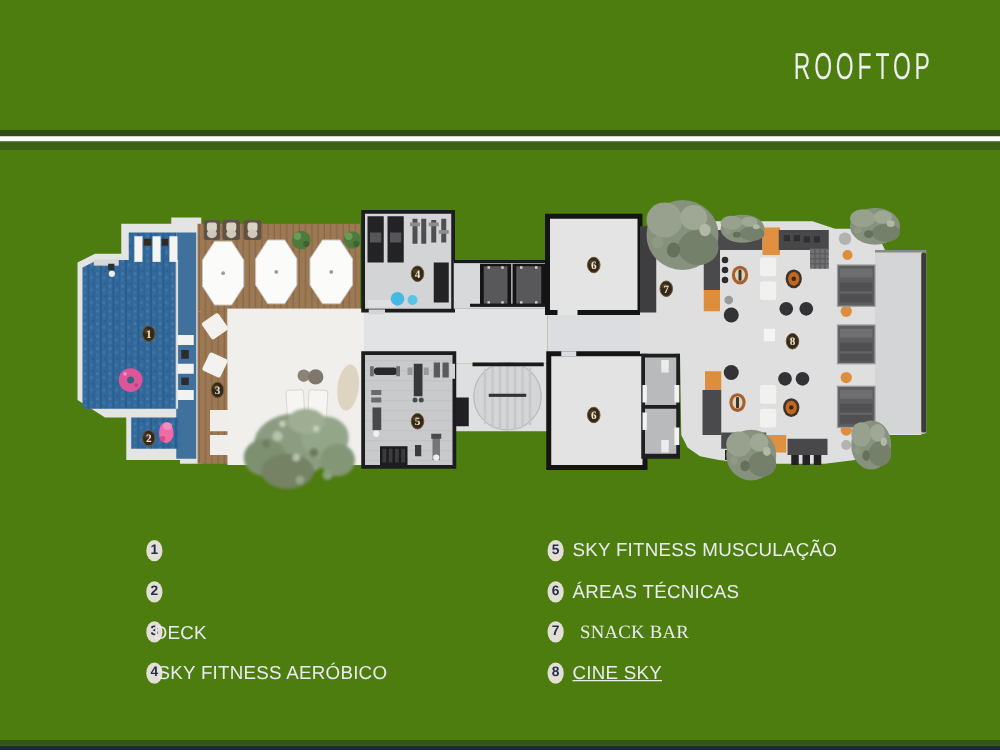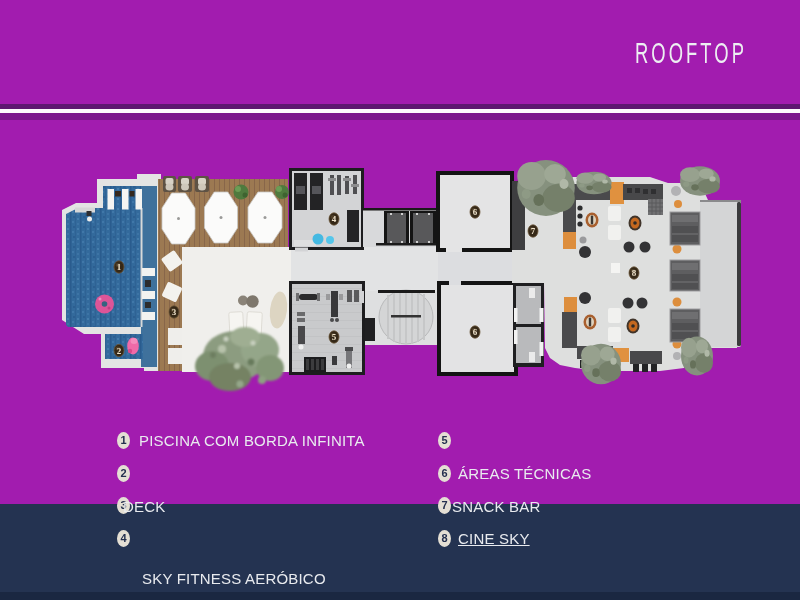--- a/index.html
+++ b/index.html
@@ -1,17 +1,17 @@
 <!DOCTYPE html>
 <html><head>
 <meta charset="utf-8">
 <style>
   html,body{margin:0;padding:0;}
   body{width:800px;height:600px;overflow:hidden;background:#243351;font-family:"Liberation Sans",sans-serif;}
-  .stage{position:relative;width:800px;height:504px;background:#a21caf;}
+  .stage{position:relative;width:800px;height:597px;background:#4d7c0f;}
   .title{position:absolute;top:0;left:0;}
   .hrline{position:absolute;top:109px;left:0;width:800px;height:3.5px;background:#fdfdfd;}
   .hrshadow{position:absolute;top:104px;left:0;width:800px;height:5px;background:rgba(10,18,38,0.45);}
   .hrshadow2{position:absolute;top:112px;left:0;width:800px;height:8px;background:rgba(10,18,38,0.25);}
   .botshadow{position:absolute;top:592px;left:0;width:800px;height:8px;background:rgba(10,18,38,0.35);}
   .legend{position:absolute;color:#e9ebef;font-size:15px;letter-spacing:0.2px;}
   .lnum{position:absolute;width:13px;height:17px;border-radius:50%;background:#e4dfd4;color:#232f4e;font-size:11px;font-weight:bold;text-align:center;line-height:17px;letter-spacing:0;}
 </style>
 </head>
 <body>
@@ -580,33 +580,33 @@
       </g>
 
     <g>
         <ellipse cx="634.0" cy="273.0" rx="5" ry="6.2" fill="#352817" stroke="#6b5639" stroke-width="0.8"></ellipse>
         <ellipse cx="633.0" cy="271.0" rx="2.5" ry="2" fill="#55432c" opacity="0.8"></ellipse>
         <text x="634.0" y="276.2" font-size="9" font-weight="bold" fill="#efe3cc" text-anchor="middle" font-family="Liberation Serif,serif">8</text>
       </g>
   </svg>
 
   <div class="lnum" style="left:117px;top:432px;">1</div>
-  <div class="legend" style="left:139px;top:432px;">PISCINA COM BORDA INFINITA</div>
 
   <div class="lnum" style="left:117px;top:465px;">2</div>
 
   <div class="lnum" style="left:117px;top:497px;">3</div>
   <div class="legend" style="left:123px;top:498px;">DECK</div>
 
   <div class="lnum" style="left:117px;top:530px;">4</div>
-  <div class="legend" style="left:142px;top:530px;margin-top:40px;">SKY FITNESS AERÓBICO</div>
+  <div class="legend" style="left:126px;top:530px;">SKY FITNESS AERÓBICO</div>
 
   <div class="lnum" style="left:438px;top:432px;">5</div>
+  <div class="legend" style="left:458px;top:432px;">SKY FITNESS MUSCULAÇÃO</div>
 
   <div class="lnum" style="left:438px;top:465px;">6</div>
   <div class="legend" style="left:458px;top:465px;text-align:right;">ÁREAS TÉCNICAS</div>
 
   <div class="lnum" style="left:438px;top:497px;">7</div>
-  <div class="legend" style="left:452px;top:498px;">SNACK BAR</div>
+  <div class="legend" style="left:464px;top:498px;font-family:Liberation Serif, serif;">SNACK BAR</div>
 
   <div class="lnum" style="left:438px;top:530px;">8</div>
   <div class="legend" style="left:458px;top:530px;text-decoration:underline;">CINE SKY</div>
 </div>
 
 </body></html>

